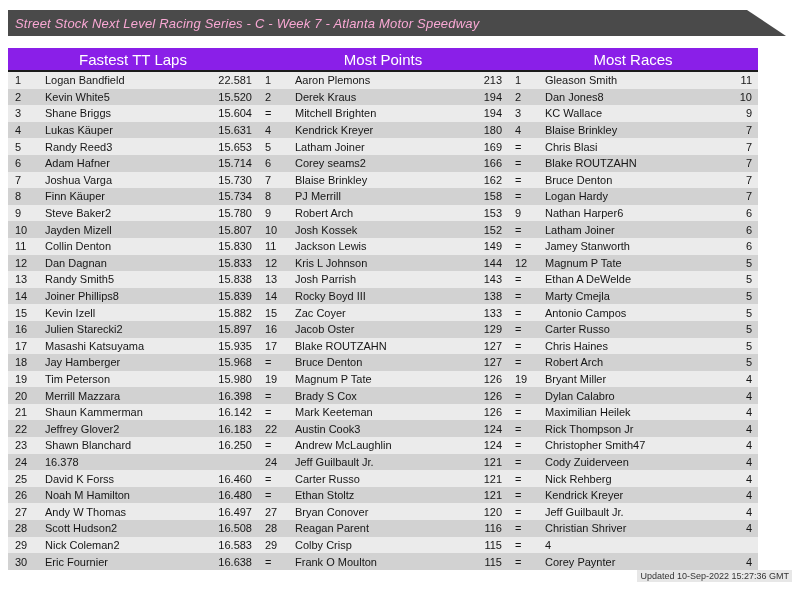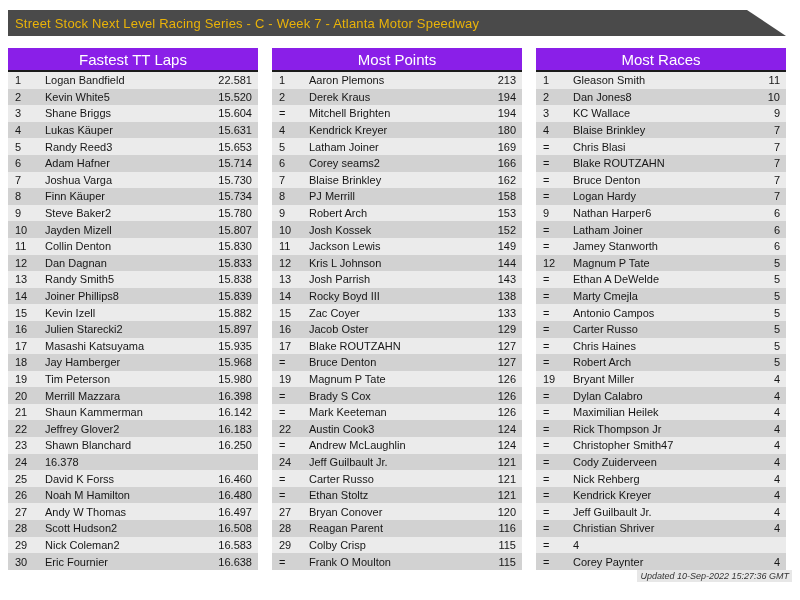--- a/index.html
+++ b/index.html
@@ -17,36 +17,36 @@
     height: 600px;
     background: #ffffff;
   }
   .title-bar {
     position: absolute;
     left: 8px;
     top: 10px;
     width: 778px;
     height: 26px;
     background: #4a4a4a;
-    color: #eab308;
+    color: #f9a8d4;
     display: flex;
     align-items: center;
     padding-left: 7px;
     box-sizing: border-box;
     font-size: 13px;
     letter-spacing: 0.2px;
     clip-path: polygon(0 0, calc(100% - 39px) 0, 100% 100%, 0 100%);
+    font-style: italic;
   }
   .tables {
     position: absolute;
     top: 48px;
     left: 8px;
     width: 778px;
     display: flex;
-    gap: 14px;
   }
   .lb-table {
     width: 250px;
     flex: 0 0 250px;
   }
   .lb-header {
     height: 22px;
     background: var(--accent, #8a1fe8);
     color: #ffffff;
     font-size: 15px;
@@ -78,21 +78,20 @@
     padding-right: 6px;
     text-align: right;
     flex: 0 0 auto;
   }
   .footer {
     position: absolute;
     right: 8px;
     top: 571px;
     font-size: 9px;
     color: #333333;
-    font-style: italic;
   }
   .footer .stamp {
     background: #e7e7e7;
     padding: 1px 3px;
   }
 </style>
 </head>
 <body>
 
 <div class="page">

